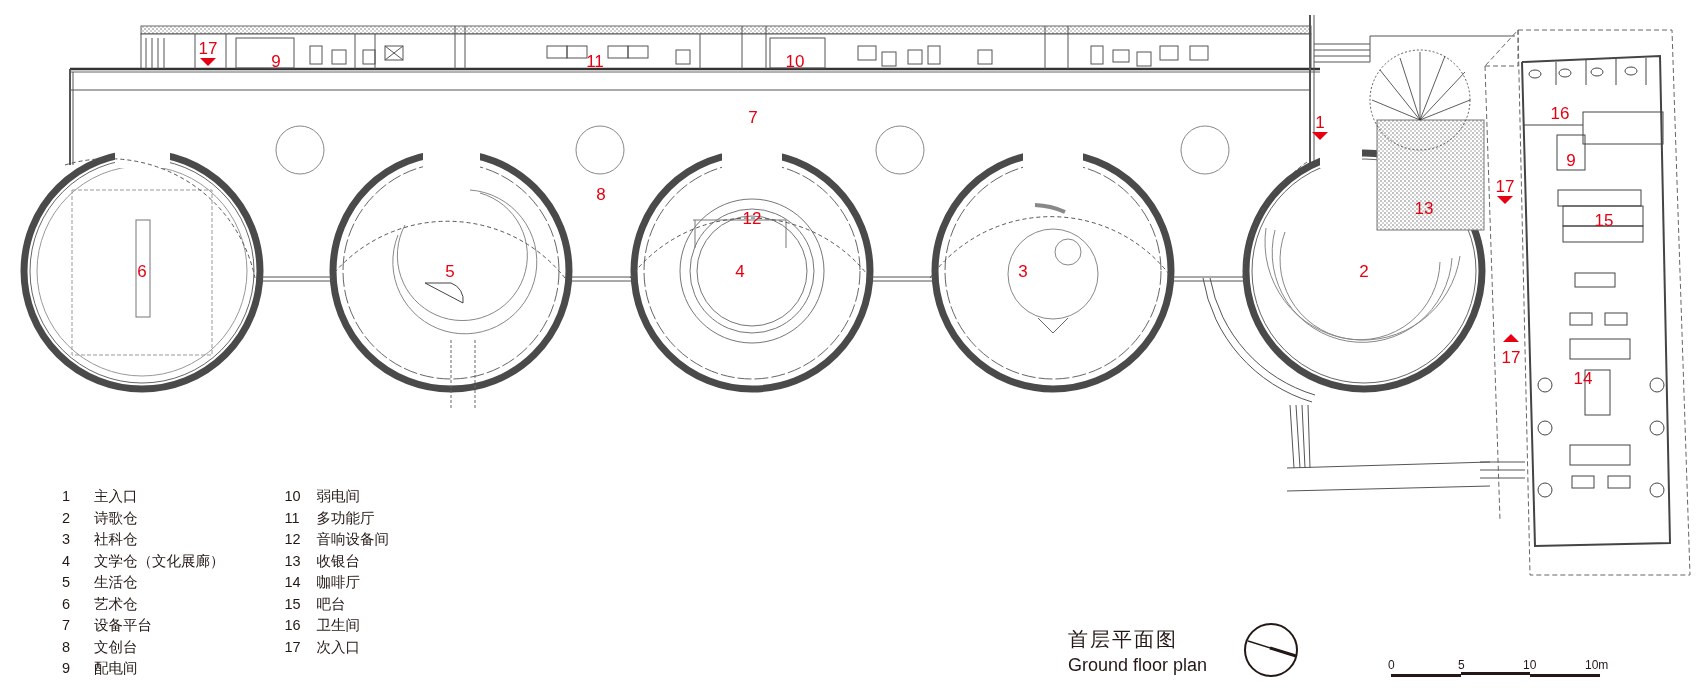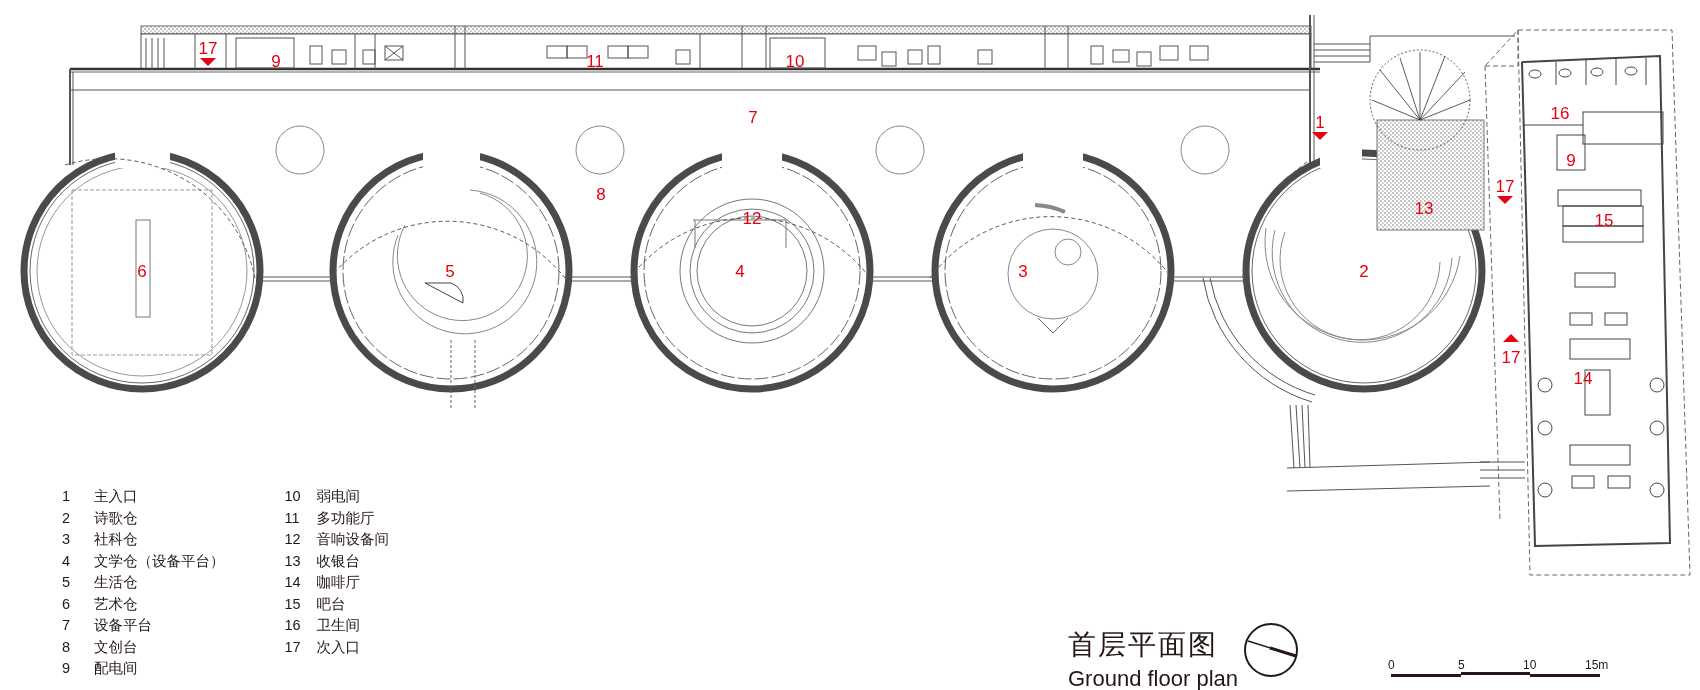--- a/index.html
+++ b/index.html
@@ -5,22 +5,22 @@
   html, body { margin:0; padding:0; background:#ffffff; }
   body { width:1700px; height:690px; position:relative; overflow:hidden; font-family:"Liberation Sans", sans-serif; color:#231815; }
   #plan { position:absolute; left:0; top:0; width:1700px; height:690px; }
   .lbl { fill:#e60012; font-family:"Liberation Sans", sans-serif; font-size:17px; text-anchor:middle; }
   .legend { position:absolute; left:62px; top:486px; display:flex; gap:60px; font-size:14.5px; line-height:21.5px; }
   .legend-col { display:flex; flex-direction:column; }
   .legend-row { display:flex; }
   .legend-num { width:32px; }
   .legend-col.c2 .legend-num { width:32px; }
   .title-block { position:absolute; left:1068px; top:626px; }
-  .title-zh { font-size:28px; letter-spacing:2px; color:#231815; }
-  .title-en { font-size:22px; color:#231815; margin-top:2px;text-align:right; }
+  .title-zh { font-size:20px; letter-spacing:2px; color:#231815; }
+  .title-en { font-size:18px; color:#231815; margin-top:2px;text-align:right; }
   .scale-lbl { position:absolute; top:658px; font-size:12px; color:#231815; font-family:"Liberation Sans", sans-serif; }
 </style>
 </head>
 <body>
 
 <svg id="plan" viewBox="0 0 1700 690" xmlns="http://www.w3.org/2000/svg">
   <defs>
     <pattern id="hatch" width="4" height="4" patternUnits="userSpaceOnUse">
       <rect width="4" height="4" fill="#fff"></rect>
       <circle cx="1" cy="1" r="0.8" fill="#777"></circle>
@@ -280,21 +280,21 @@
       <div class="legend-row">
         <span class="legend-num">2</span>
         <span>诗歌仓</span>
       </div>
       <div class="legend-row">
         <span class="legend-num">3</span>
         <span>社科仓</span>
       </div>
       <div class="legend-row">
         <span class="legend-num">4</span>
-        <span>文学仓（设备平台）</span>
+        <span>文学仓（文化展廊）</span>
       </div>
       <div class="legend-row">
         <span class="legend-num">5</span>
         <span>生活仓</span>
       </div>
       <div class="legend-row">
         <span class="legend-num">6</span>
         <span>艺术仓</span>
       </div>
       <div class="legend-row">
@@ -347,13 +347,13 @@
 </div>
 
 <div class="title-block">
   <div class="title-zh">首层平面图</div>
   <div class="title-en">Ground floor plan</div>
 </div>
 
 <span class="scale-lbl" style="left:1388px">0</span>
 <span class="scale-lbl" style="left:1458px">5</span>
 <span class="scale-lbl" style="left:1523px">10</span>
-<span class="scale-lbl" style="left:1585px">15m</span>
+<span class="scale-lbl" style="left:1585px">10m</span>
 
 </body></html>

